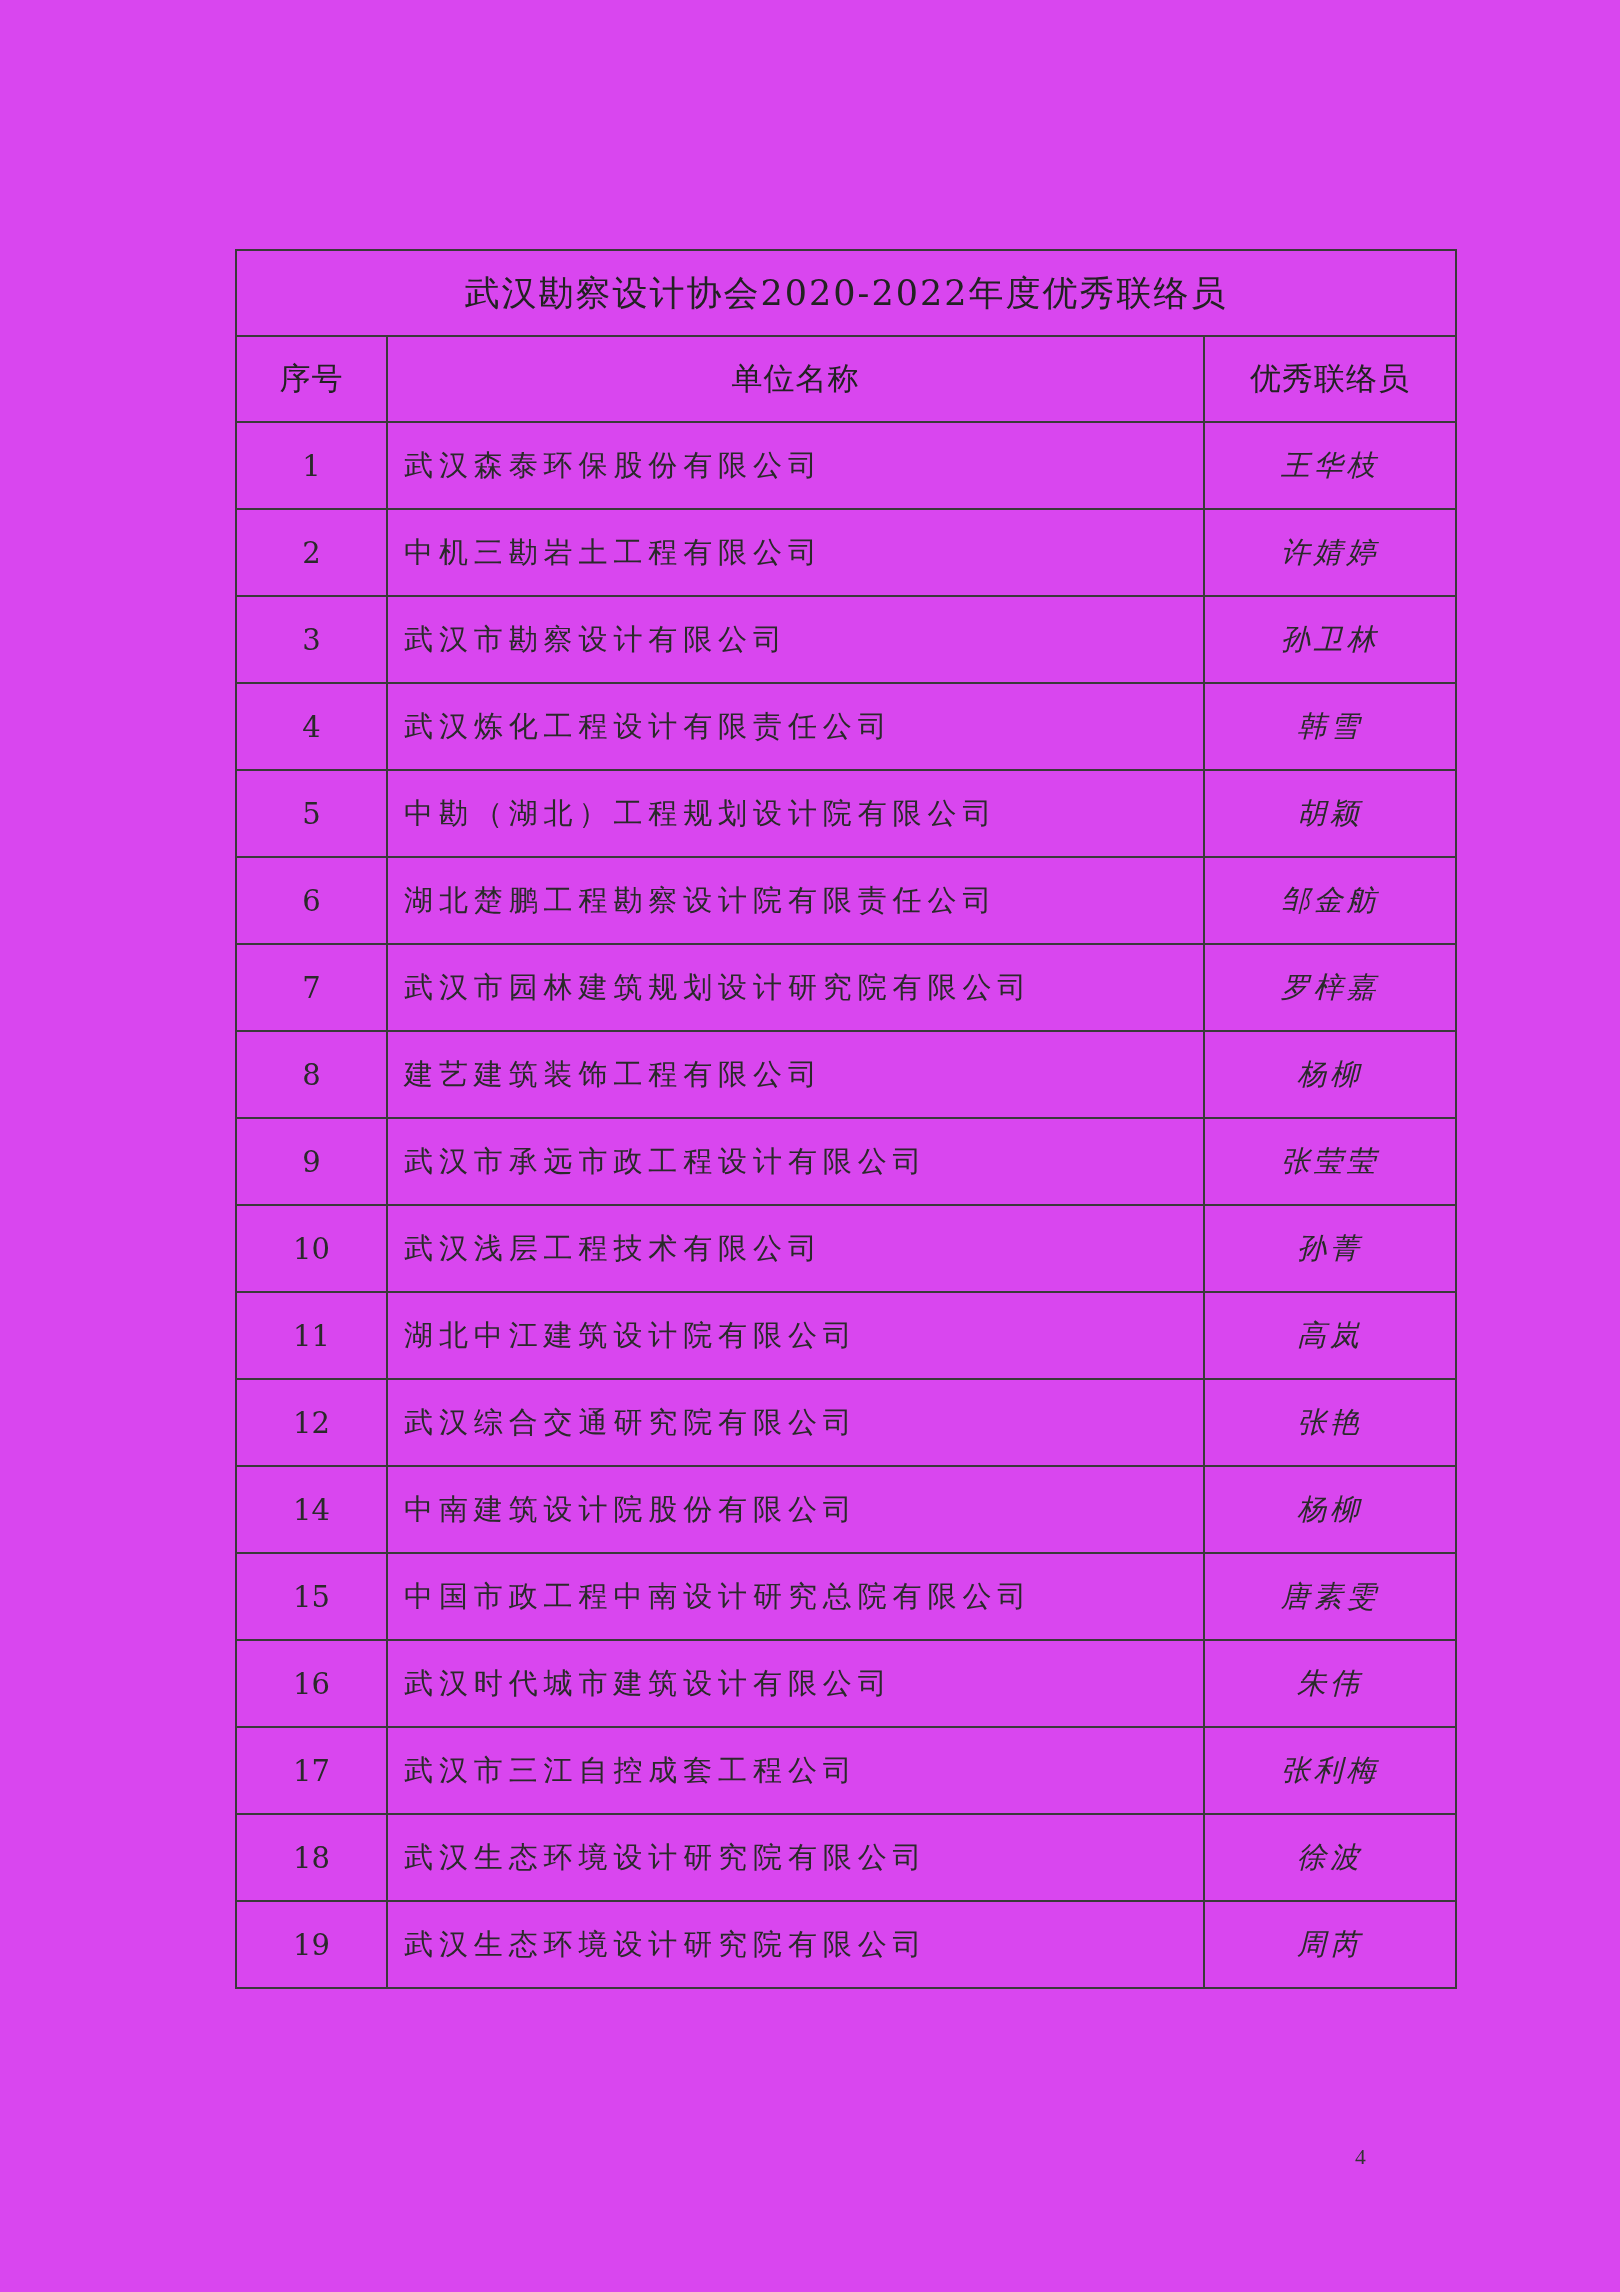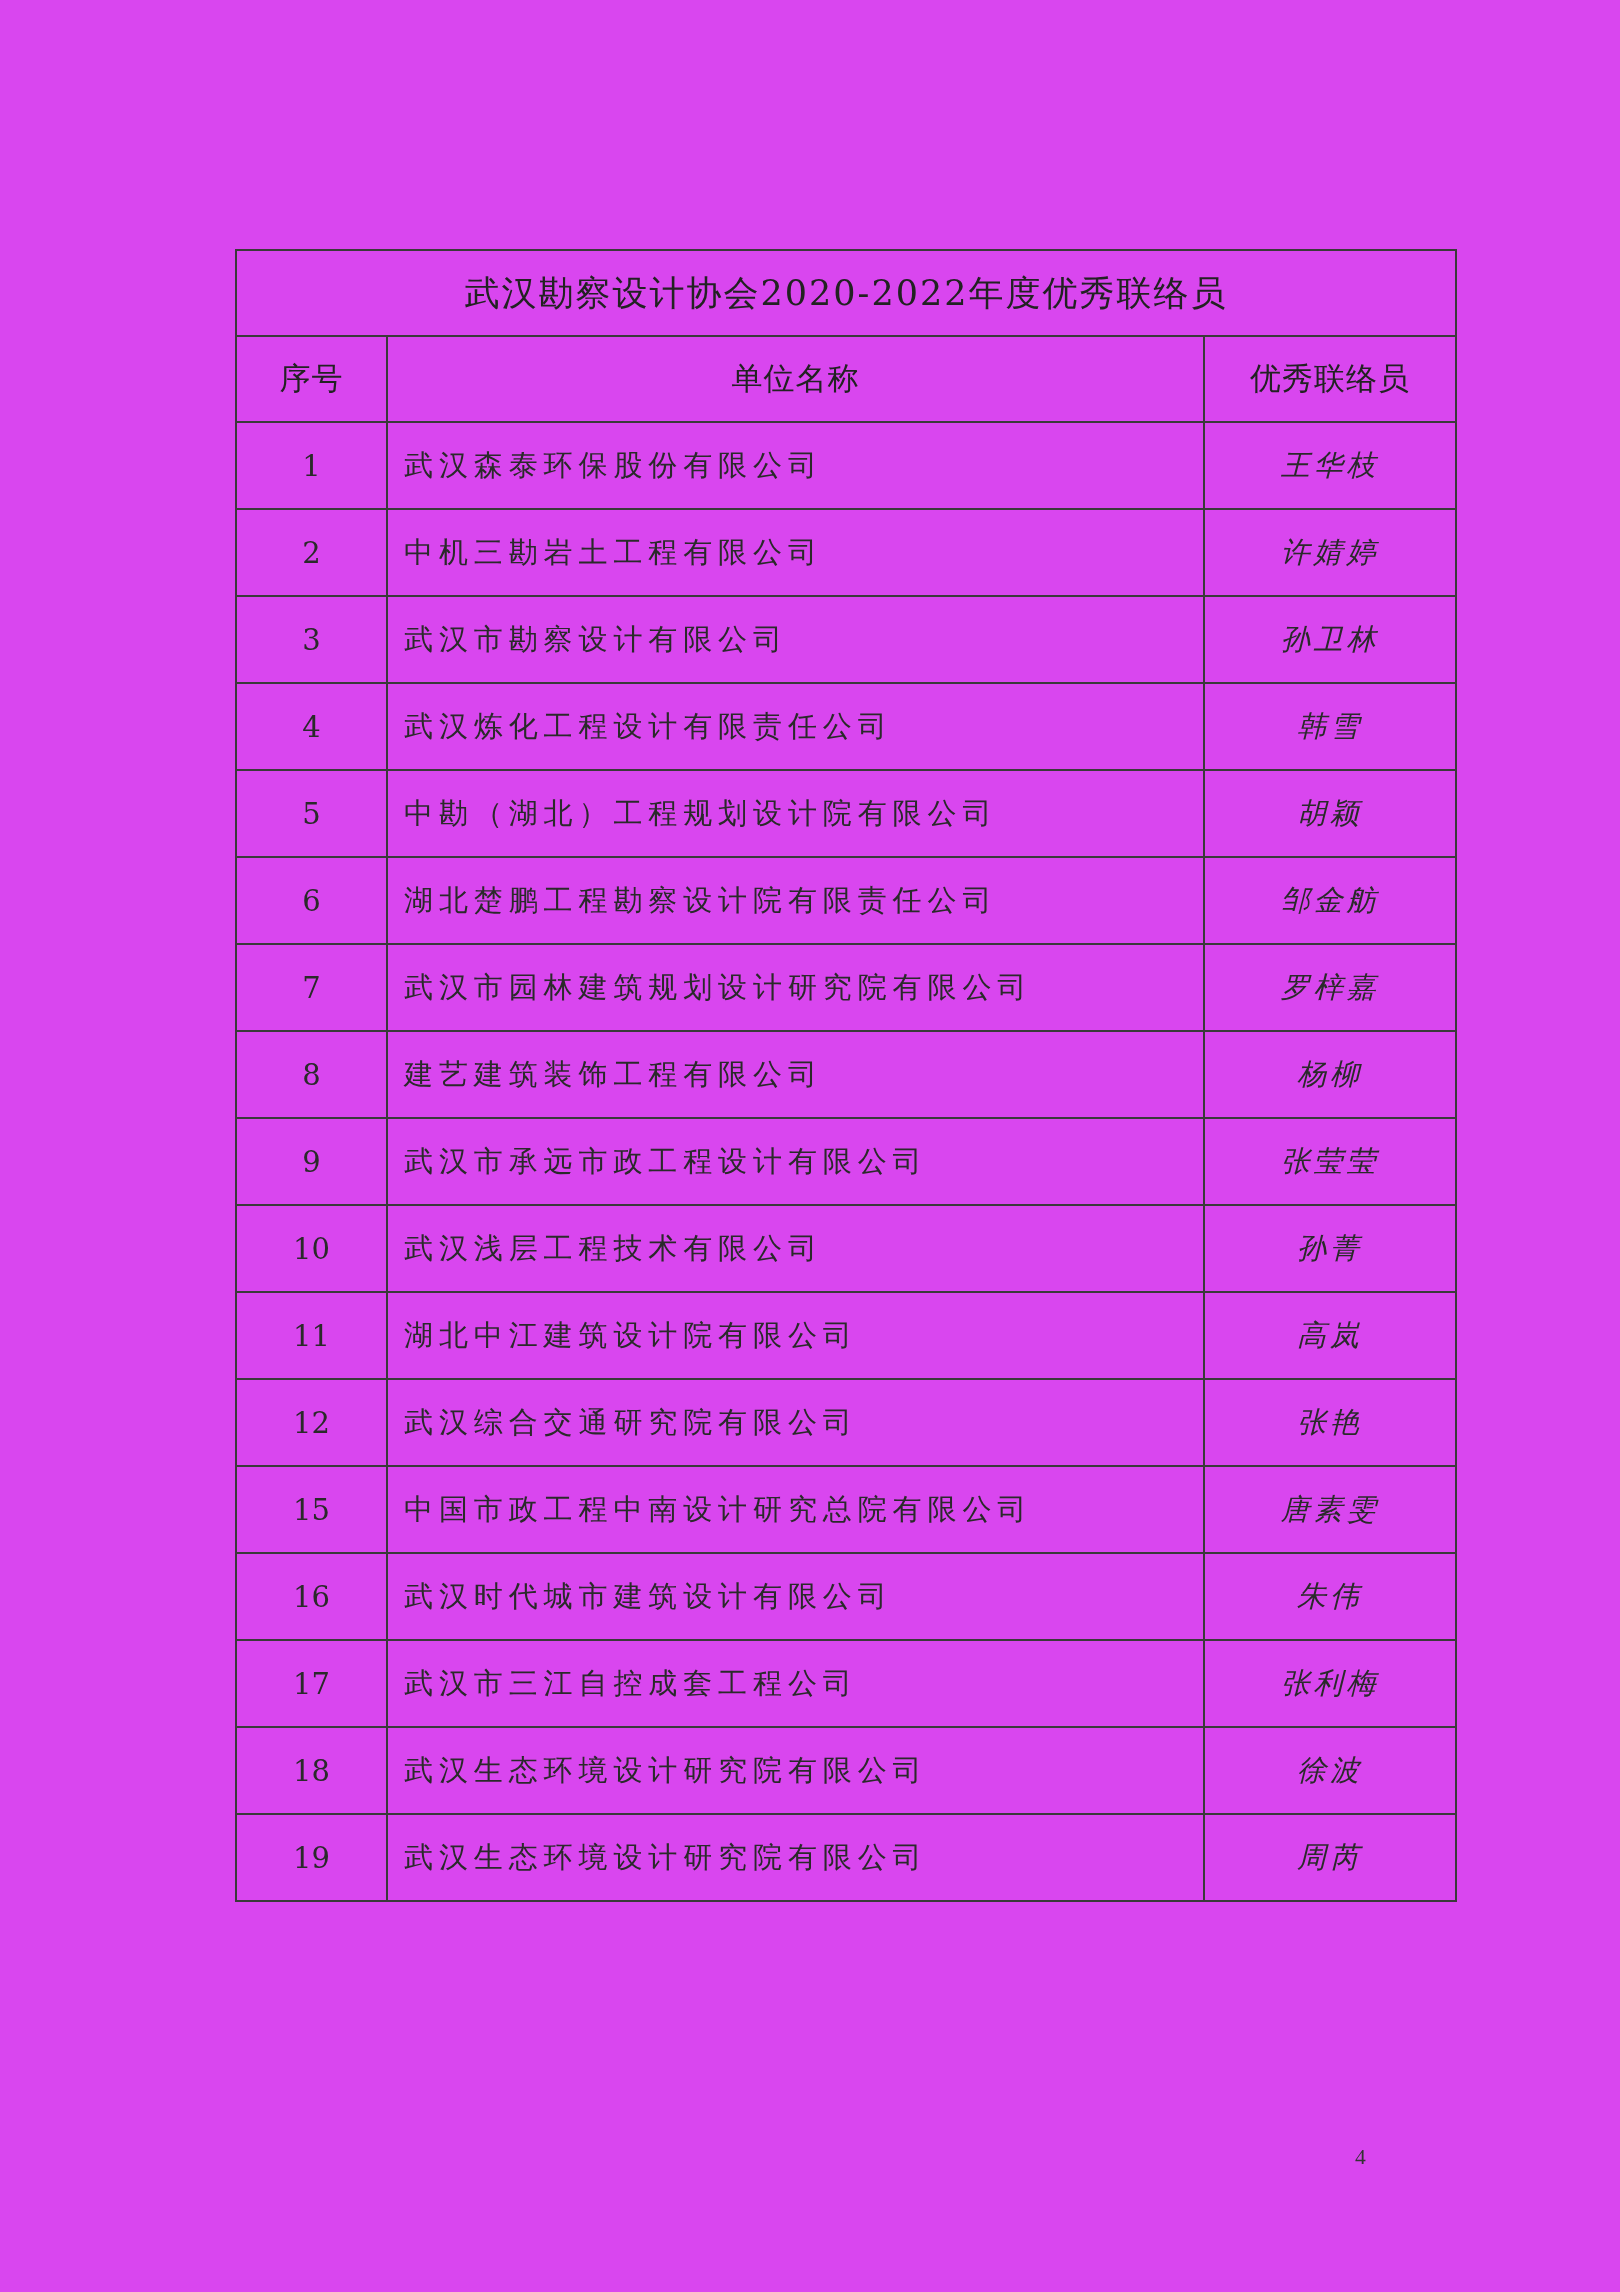--- a/index.html
+++ b/index.html
@@ -161,20 +161,25 @@
         <td class="idx">11</td>
         <td class="unit">湖北中江建筑设计院有限公司</td>
         <td class="person">高岚</td>
       </tr>
       <tr class="data-row">
         <td class="idx">12</td>
         <td class="unit">武汉综合交通研究院有限公司</td>
         <td class="person">张艳</td>
       </tr>
       <tr class="data-row">
+        <td class="idx">14</td>
+        <td class="unit">中南建筑设计院股份有限公司</td>
+        <td class="person">杨柳</td>
+      </tr>
+      <tr class="data-row">
         <td class="idx">15</td>
         <td class="unit">中国市政工程中南设计研究总院有限公司</td>
         <td class="person">唐素雯</td>
       </tr>
       <tr class="data-row">
         <td class="idx">16</td>
         <td class="unit">武汉时代城市建筑设计有限公司</td>
         <td class="person">朱伟</td>
       </tr>
       <tr class="data-row">

